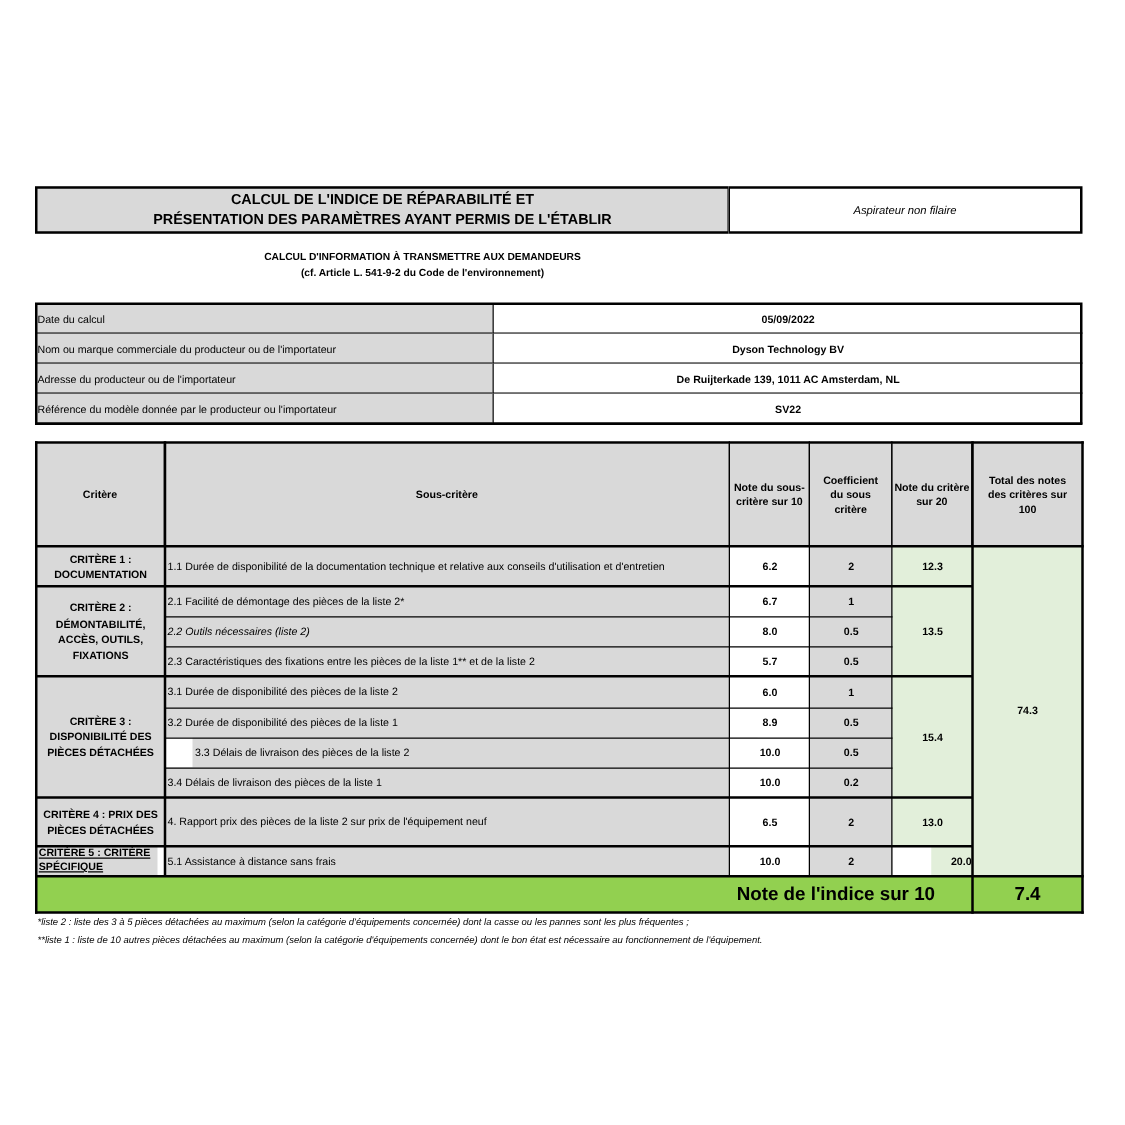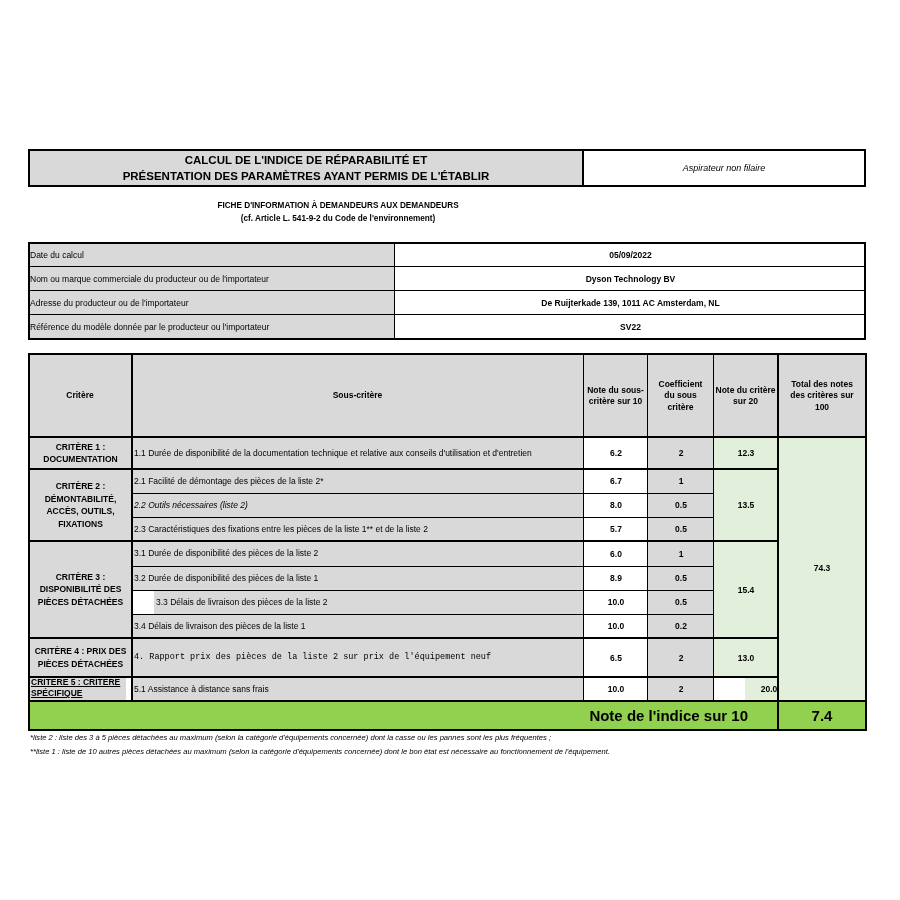--- a/index.html
+++ b/index.html
@@ -41,21 +41,21 @@
 </head>
 <body>
 
 <div class="cell gray" id="hdr-title">
   <div>CALCUL DE L'INDICE DE RÉPARABILITÉ ET</div>
   <div>PRÉSENTATION DES PARAMÈTRES AYANT PERMIS DE L'ÉTABLIR</div>
 </div>
 <div class="cell white" id="hdr-type">Aspirateur non filaire</div>
 
 <div class="abs" id="subtitle">
-  <div>FICHE D'INFORMATION À DEMANDEURS AUX DEMANDEURS</div>
+  <div>CALCUL D'INFORMATION À TRANSMETTRE AUX DEMANDEURS</div>
   <div>(cf. Article L. 541-9-2 du Code de l'environnement)</div>
 </div>
 
 <div>
   <div class="info-label gray" style="top:243px;">Date du calcul</div>
   <div class="info-value white" style="top:243px;">05/09/2022</div>
   <div class="info-label gray" style="top:267px;">Nom ou marque commerciale du producteur ou de l'importateur</div>
   <div class="info-value white" style="top:267px;">Dyson Technology BV</div>
   <div class="info-label gray" style="top:291px;">Adresse du producteur ou de l'importateur</div>
   <div class="info-value white" style="top:291px;">De Ruijterkade 139, 1011 AC Amsterdam, NL</div>
@@ -100,21 +100,21 @@
   <div class="cell gray num" style="left:648px;top:566px;width:66px;height:24px;">0.5</div>
   <div class="cell gray sub" style="left:132px;top:590px;width:452px;height:24px;margin-left:22px;">3.3 Délais de livraison des pièces de la liste 2</div>
   <div class="cell white num" style="left:584px;top:590px;width:64px;height:24px;">10.0</div>
   <div class="cell gray num" style="left:648px;top:590px;width:66px;height:24px;">0.5</div>
   <div class="cell gray sub" style="left:132px;top:614px;width:452px;height:24px;">3.4 Délais de livraison des pièces de la liste 1</div>
   <div class="cell white num" style="left:584px;top:614px;width:64px;height:24px;">10.0</div>
   <div class="cell gray num" style="left:648px;top:614px;width:66px;height:24px;">0.2</div>
   <div class="cell lgreen num" style="left:714px;top:541px;width:64px;height:97px;">15.4</div>
 
   <div class="cell gray crit" style="left:29px;top:638px;width:103px;height:39px;padding:0 2px;">CRITÈRE 4 : PRIX DES PIÈCES DÉTACHÉES</div>
-  <div class="cell gray sub" style="left:132px;top:638px;width:452px;height:39px;font-family:Liberation Mono, monospace;">4. Rapport prix des pièces de la liste 2 sur prix de l'équipement neuf</div>
+  <div class="cell gray sub" style="left:132px;top:638px;width:452px;height:39px;">4. Rapport prix des pièces de la liste 2 sur prix de l'équipement neuf</div>
   <div class="cell white num" style="left:584px;top:638px;width:64px;height:39px;">6.5</div>
   <div class="cell gray num" style="left:648px;top:638px;width:66px;height:39px;">2</div>
   <div class="cell lgreen num" style="left:714px;top:638px;width:64px;height:39px;">13.0</div>
 
   <div class="cell gray crit" style="left:29px;top:677px;width:97px;height:24px;justify-content:flex-start;align-items:flex-start;text-align:left;padding-left:2px;line-height:11px;text-decoration:underline;">CRITÈRE 5 : CRITÈRE SPÉCIFIQUE</div>
   <div class="cell gray sub" style="left:132px;top:677px;width:452px;height:24px;">5.1 Assistance à distance sans frais</div>
   <div class="cell white num" style="left:584px;top:677px;width:64px;height:24px;">10.0</div>
   <div class="cell gray num" style="left:648px;top:677px;width:66px;height:24px;">2</div>
   <div class="cell lgreen num" style="left:745px;top:677px;width:48px;height:24px;">20.0</div>
 

